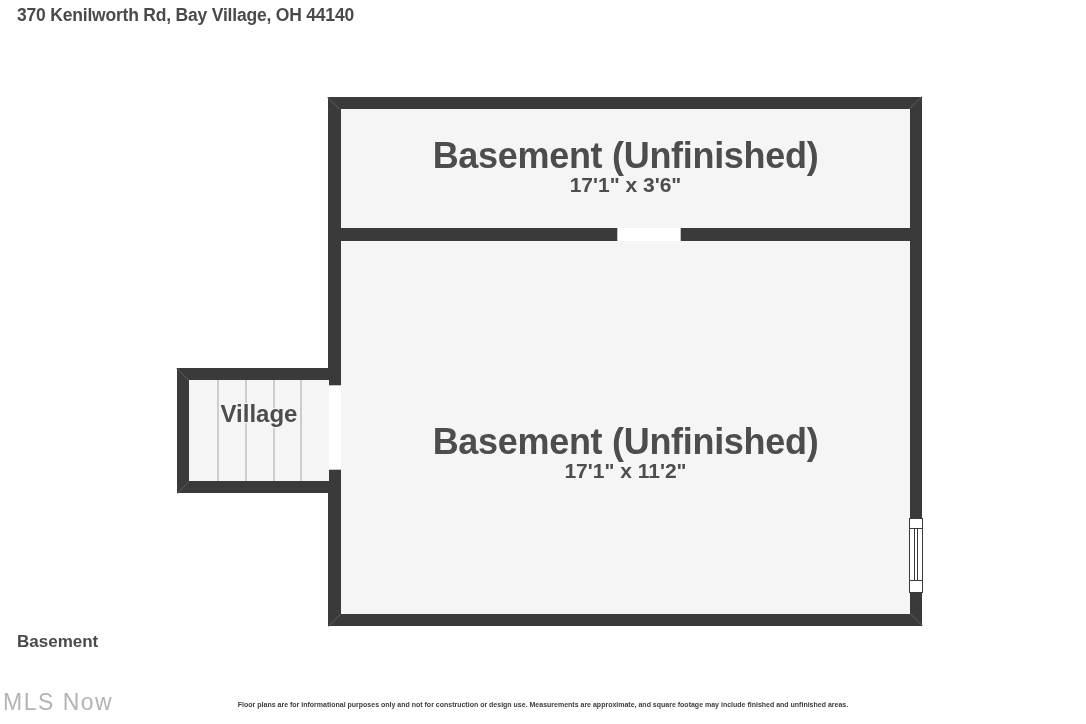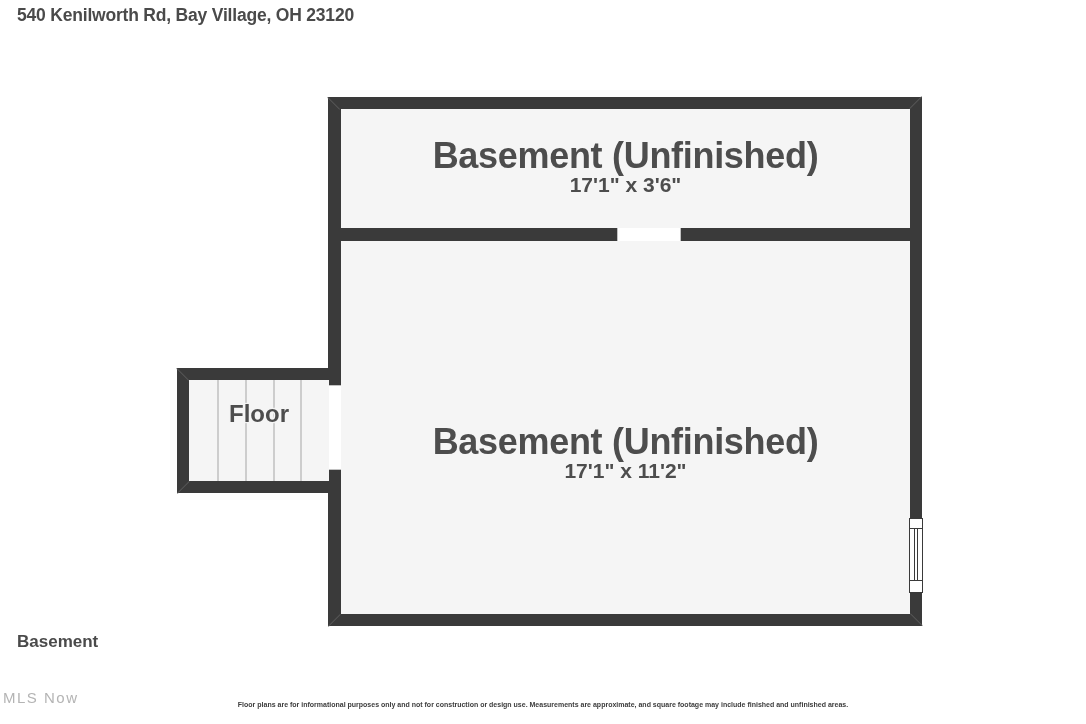--- a/index.html
+++ b/index.html
@@ -41,29 +41,29 @@
   .window .glass{position:absolute;left:4px;right:4px;top:10px;bottom:12px;border-left:1px solid var(--wall);border-right:1px solid var(--wall);}
 
   
   .label-block{text-align:center;color:var(--ink);}
   .room-title{font-weight:700;font-size:36px;line-height:30px;letter-spacing:-0.3px;}
   .room-dims{font-weight:700;font-size:21px;line-height:28px;}
   .stairs-line{font-weight:700;font-size:24px;line-height:32px;color:var(--ink);
     text-shadow:0 0 3px #f5f5f5,0 0 3px #f5f5f5,1px 1px 0 #f5f5f5,-1px -1px 0 #f5f5f5,1px -1px 0 #f5f5f5,-1px 1px 0 #f5f5f5;}
 
   .floor-label{left:17px;top:632px;font-size:17px;font-weight:700;color:var(--heading);}
-  .logo{left:3px;top:689px;font-size:15px;font-weight:400;color:var(--logo);letter-spacing:1.5px;}
+  .logo{left:3px;top:689px;font-size:23px;font-weight:400;color:var(--logo);letter-spacing:1.5px;}
   .disclaimer{left:0;top:701px;width:1086px;text-align:center;font-size:7px;font-weight:700;color:var(--disclaimer);}
 </style>
 </head>
 <body>
 
 <div class="canvas">
 
-  <div class="abs address">540 Kenilworth Rd, Bay Village, OH 23120</div>
+  <div class="abs address">370 Kenilworth Rd, Bay Village, OH 44140</div>
 
   <div class="abs" style="left:0;top:0;width:1086px;height:724px;">
 
     <div class="abs wall-block" style="left:328px;top:97px;width:594px;height:529px;"></div>
 
     <div class="abs wall-block" style="left:177px;top:368px;width:164px;height:125px;"></div>
 
     <div class="abs room" style="left:341px;top:109px;width:569px;height:119px;"></div>
     <div class="abs room" style="left:341px;top:241px;width:569px;height:373px;"></div>
     <div class="abs room" style="left:189px;top:380px;width:140px;height:101px;"></div>
@@ -93,21 +93,21 @@
       <div class="room-title">Basement (Unfinished)</div>
       <div class="room-dims">17'1" x 3'6"</div>
     </div>
 
     <div class="abs label-block" style="left:341px;top:427px;width:569px;">
       <div class="room-title">Basement (Unfinished)</div>
       <div class="room-dims">17'1" x 11'2"</div>
     </div>
 
     <div class="abs label-block" style="left:177px;top:398px;width:164px;">
-      <div class="stairs-line">Floor</div>
+      <div class="stairs-line">Village</div>
     </div>
 
   </div>
 
   <div class="abs floor-label">Basement</div>
 
   <div class="abs logo">MLS Now</div>
 
   <div class="abs disclaimer">Floor plans are for informational purposes only and not for construction or design use. Measurements are approximate, and square footage may include finished and unfinished areas.</div>
 

